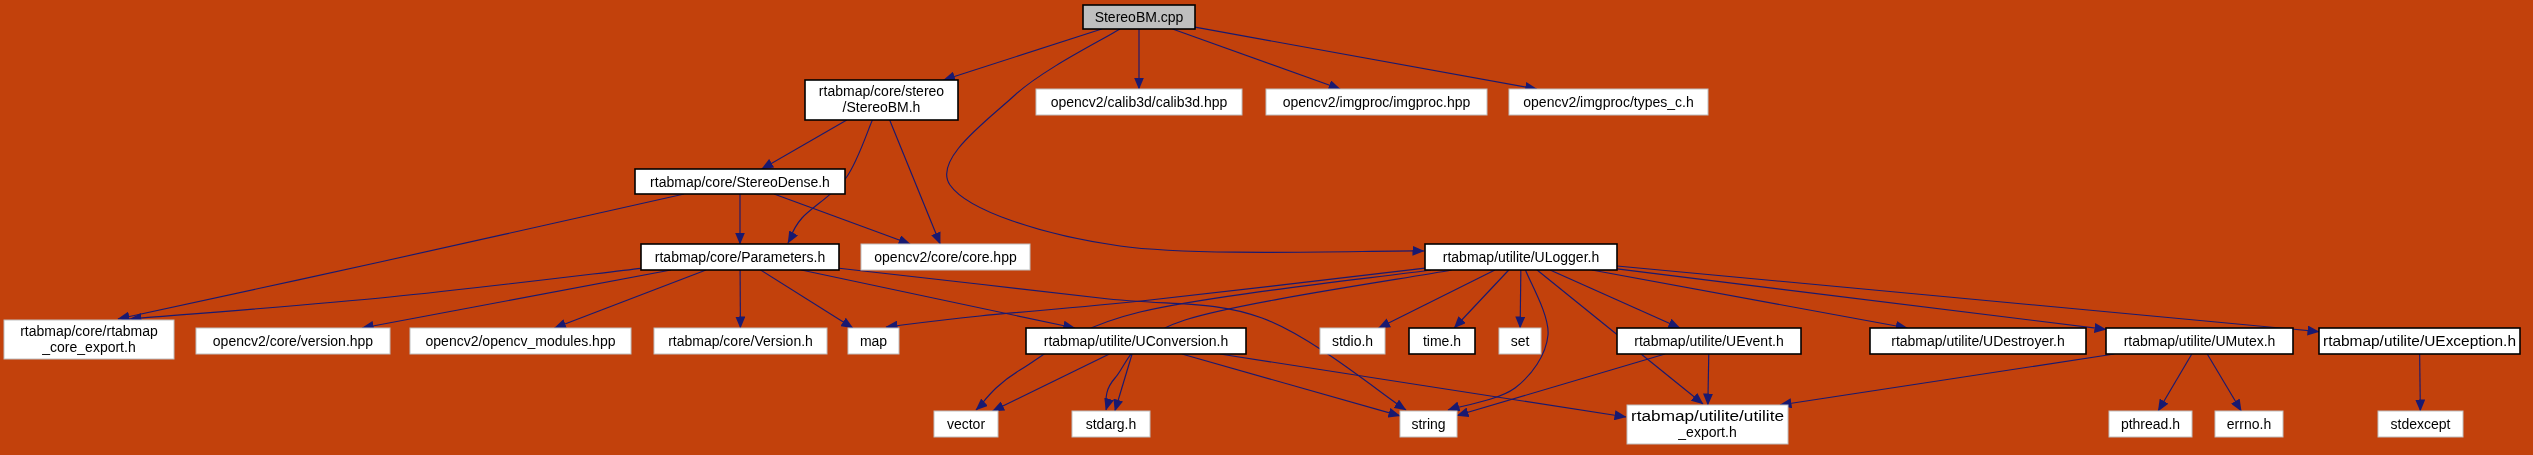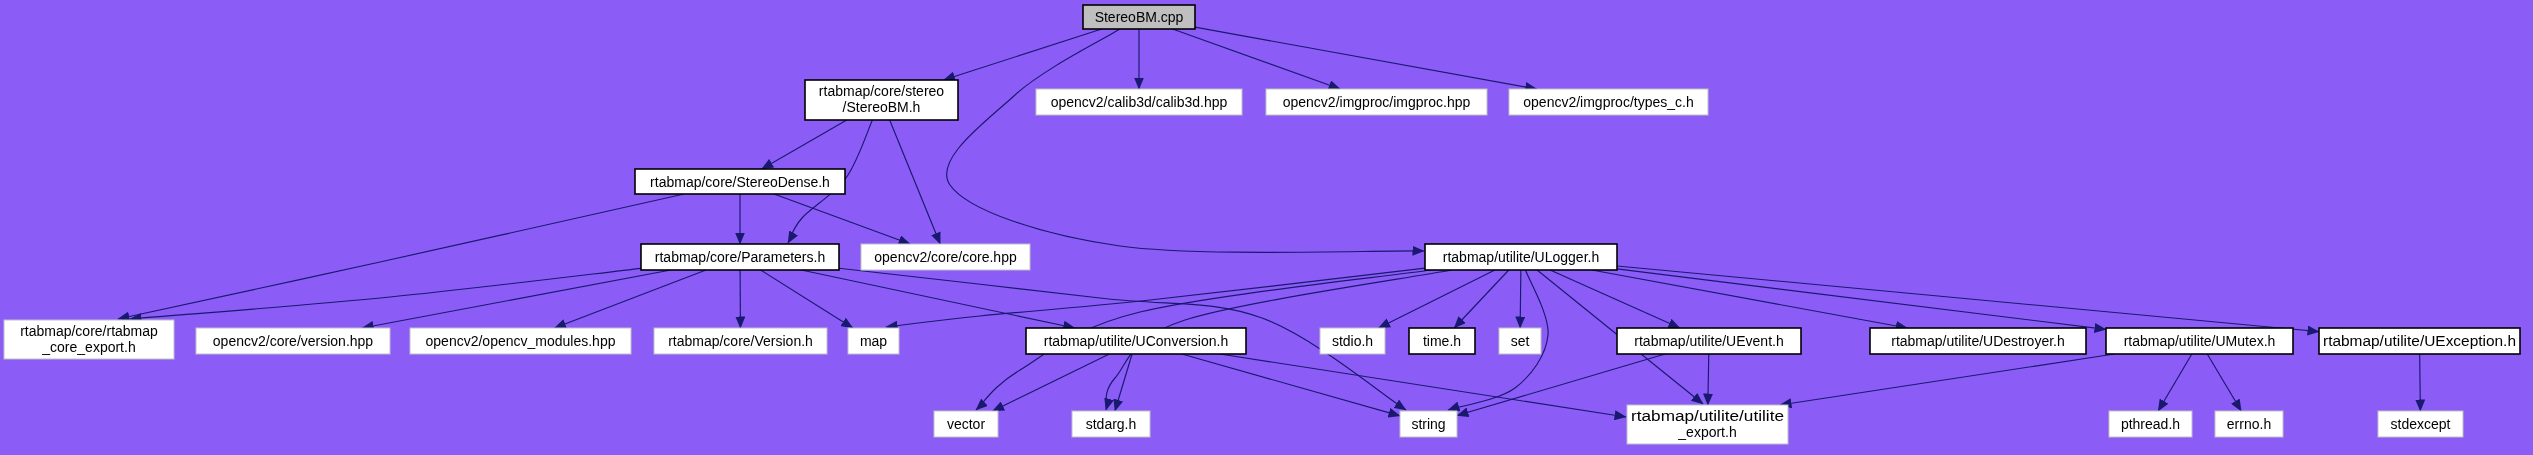--- a/index.html
+++ b/index.html
@@ -1,16 +1,16 @@
 <!DOCTYPE html>
 <html><head>
 <meta charset="utf-8">
 <style>
   html,body{margin:0;padding:0;background:#ffffff;}
-  .graph-wrap{position:relative;width:2533px;height:455px;background:#8b5cf6;overflow:hidden;
+  .graph-wrap{position:relative;width:2533px;height:455px;background:#c2410c;overflow:hidden;
     font-family:"Liberation Sans","DejaVu Sans",sans-serif;}
   svg{display:block;}
   text{font-family:"Liberation Sans","DejaVu Sans",sans-serif;font-size:14px;fill:#000000;}
   .edge{fill:none;stroke:#191970;stroke-width:1.15px;}
   .node-rect{fill:#ffffff;}
   .node-rect.leaf{stroke:#bfbfbf;stroke-width:1px;}
   .node-rect.internal{stroke:#000000;stroke-width:1.6px;}
   .node-rect.root{fill:#bfbfbf;stroke:#000000;stroke-width:1.6px;}
 </style>
 </head>

